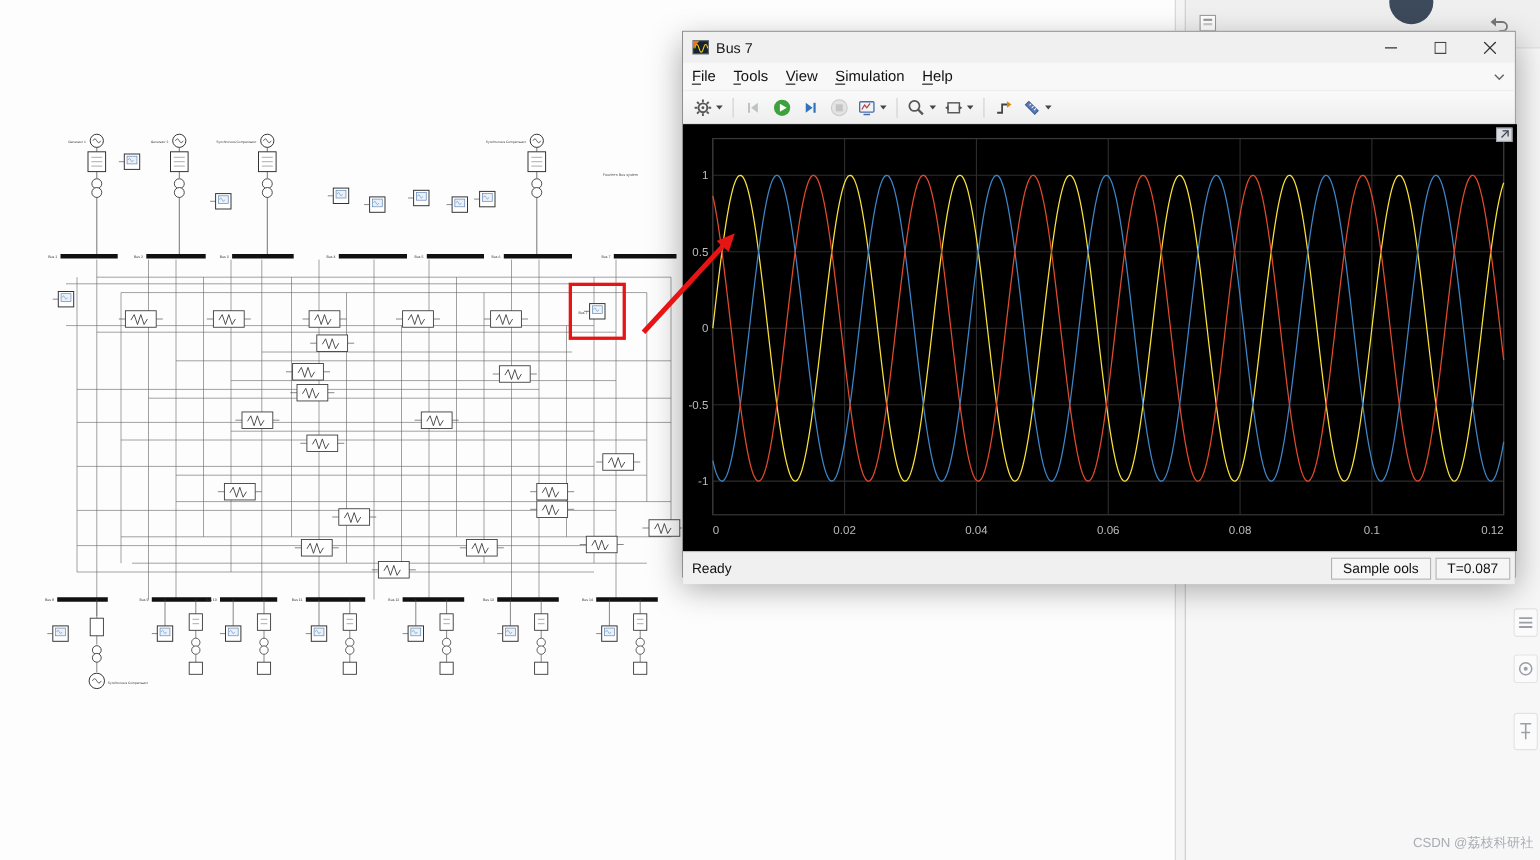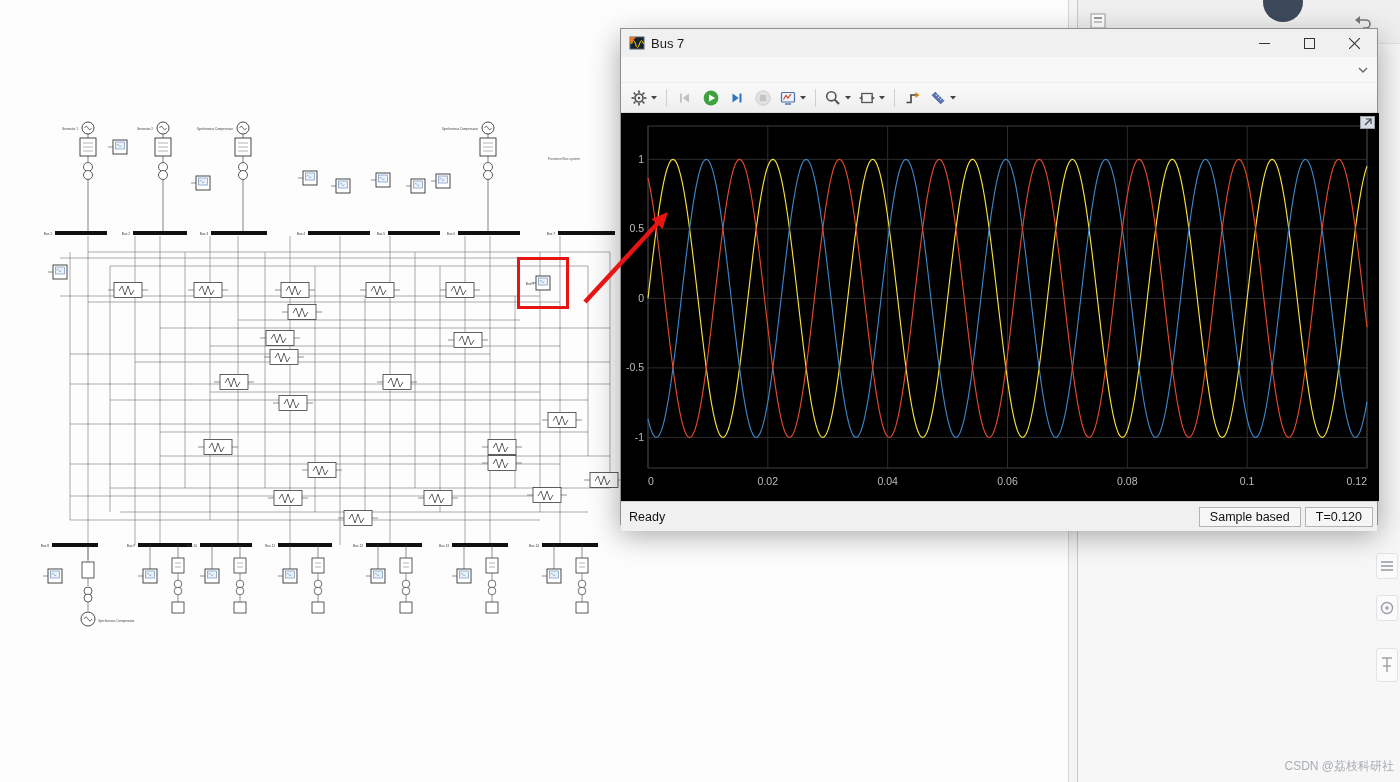--- a/index.html
+++ b/index.html
@@ -614,20 +614,21 @@
         <svg width="11" height="11">
             <g stroke="#333" stroke-width="1.1">
               <line x1="0" y1="0" x2="11" y2="11"></line>
               <line x1="11" y1="0" x2="0" y2="11"></line>
             </g>
           </svg>
       </span>
     </div>
 
     <div id="menubar">
+      <span id="menu-items"><span class="menu-item"><u>F</u>ile</span><span class="menu-item"><u>T</u>ools</span><span class="menu-item"><u>V</u>iew</span><span class="menu-item"><u>S</u>imulation</span><span class="menu-item"><u>H</u>elp</span></span>
       <span class="spacer"></span>
       <span id="menu-overflow">
         <svg width="12" height="8">
             <polyline points="2,2 6,6 10,2" fill="none" stroke="#666" stroke-width="1.4"></polyline>
           </svg>
       </span>
     </div>
 
     <div id="toolbar">
         <span class="tb-btn">
@@ -766,22 +767,22 @@
               <polyline points="3,1 8,1 8,6"></polyline>
               <line x1="8" y1="1" x2="2" y2="7"></line>
             </g>
           </svg>
       </div>
     </div>
 
     <div id="statusbar">
       <span id="status-ready">Ready</span>
       <span class="spacer"></span>
-      <span class="status-panel">Sample based</span>
-      <span class="status-panel">T=0.120</span>
+      <span class="status-panel">Sample ools</span>
+      <span class="status-panel">T=0.087</span>
     </div>
   </div>
 
   <svg id="arrow-svg" width="1400" height="782">
     <line x1="585" y1="302" x2="657" y2="224" stroke="#e81414" stroke-width="4.5"></line>
     <polygon points="668,212 662.5,229 651.5,219" fill="#e81414"></polygon>
   </svg>
 
 </div>
 

